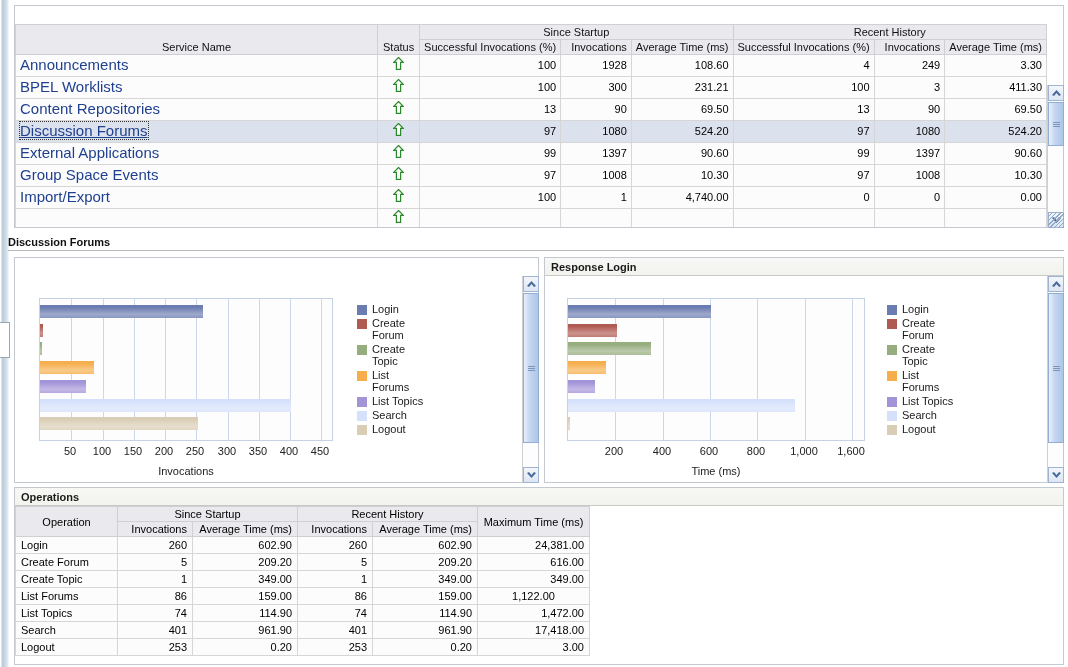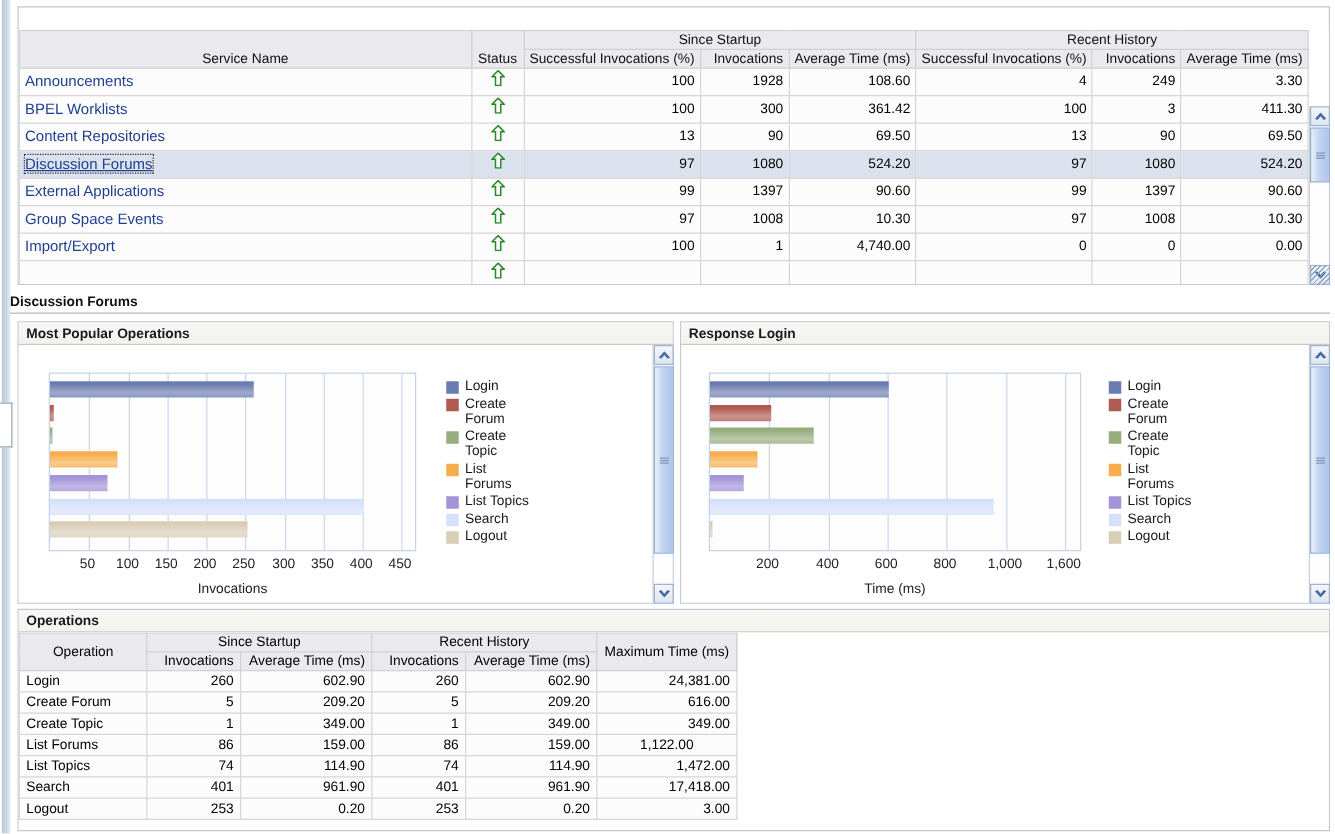--- a/index.html
+++ b/index.html
@@ -89,21 +89,21 @@
   table.grid tbody tr.selected td {
     background: #dbe2ed;
   }
   td.num { text-align: right; }
   td.svc { text-align: left; }
   td.ctr { text-align: center; }
 
   a.svc-link {
     color: #1f3f8f;
     text-decoration: none;
-    font-size: 12px;
+    font-size: 15px;
   }
   tr.selected a.svc-link {
     outline: 1px dotted #333;
     text-decoration: underline;
   }
 
   .arrow-up {
     display: inline-block;
     width: 11px; height: 13px;
     position: relative;
@@ -282,21 +282,21 @@
                 <td class="num">249</td>
                 <td class="num">3.30</td>
               </tr>
               <tr>
                 <td class="svc"><a class="svc-link" href="#">BPEL Worklists</a></td>
                 <td class="ctr"><span class="arrow-up"><svg width="11" height="13" viewBox="0 0 11 13">
                       <path d="M5.5 0.5 L10.3 5.3 L7.6 5.3 L7.6 12.4 L3.4 12.4 L3.4 5.3 L0.7 5.3 Z" fill="#ffffff" stroke="#2a8a2a" stroke-width="1.2"></path>
                     </svg></span></td>
                 <td class="num">100</td>
                 <td class="num">300</td>
-                <td class="num">361.42</td>
+                <td class="num">231.21</td>
                 <td class="num">100</td>
                 <td class="num">3</td>
                 <td class="num">411.30</td>
               </tr>
               <tr>
                 <td class="svc"><a class="svc-link" href="#">Content Repositories</a></td>
                 <td class="ctr"><span class="arrow-up"><svg width="11" height="13" viewBox="0 0 11 13">
                       <path d="M5.5 0.5 L10.3 5.3 L7.6 5.3 L7.6 12.4 L3.4 12.4 L3.4 5.3 L0.7 5.3 Z" fill="#ffffff" stroke="#2a8a2a" stroke-width="1.2"></path>
                     </svg></span></td>
                 <td class="num">13</td>
@@ -389,23 +389,20 @@
             <path d="M4.5 6 L0 1 L2 0 L4.5 3 L7 0 L9 1 Z" fill="#4a6a9b"></path>
           </svg>
       </div>
       <div class="sb-corner"></div>
     </div>
   </div>
 
   <div class="section-title" style="left:8px; top:236px; width:1056px; padding-bottom:2px;">Discussion Forums</div>
 
   <div class="panel" id="chart1-panel">
-    <div class="panel-header">
-      <span>Most Popular Operations</span>
-    </div>
     <div class="chart-body" style="width:507px;">
       <div class="plot-wrap" id="chart1-wrap" style="left:12px; width:490px; height:180px;">
         <div class="plot-area" id="chart1-plot" style="left:12px; top:0; width:294px; height:143px;">
             <div class="gridline" style="left: 31px;"></div>
             <div class="gridline" style="left: 63px;"></div>
             <div class="gridline" style="left: 94px;"></div>
             <div class="gridline" style="left: 125px;"></div>
             <div class="gridline" style="left: 156px;"></div>
             <div class="gridline" style="left: 188px;"></div>
             <div class="gridline" style="left: 219px;"></div>

